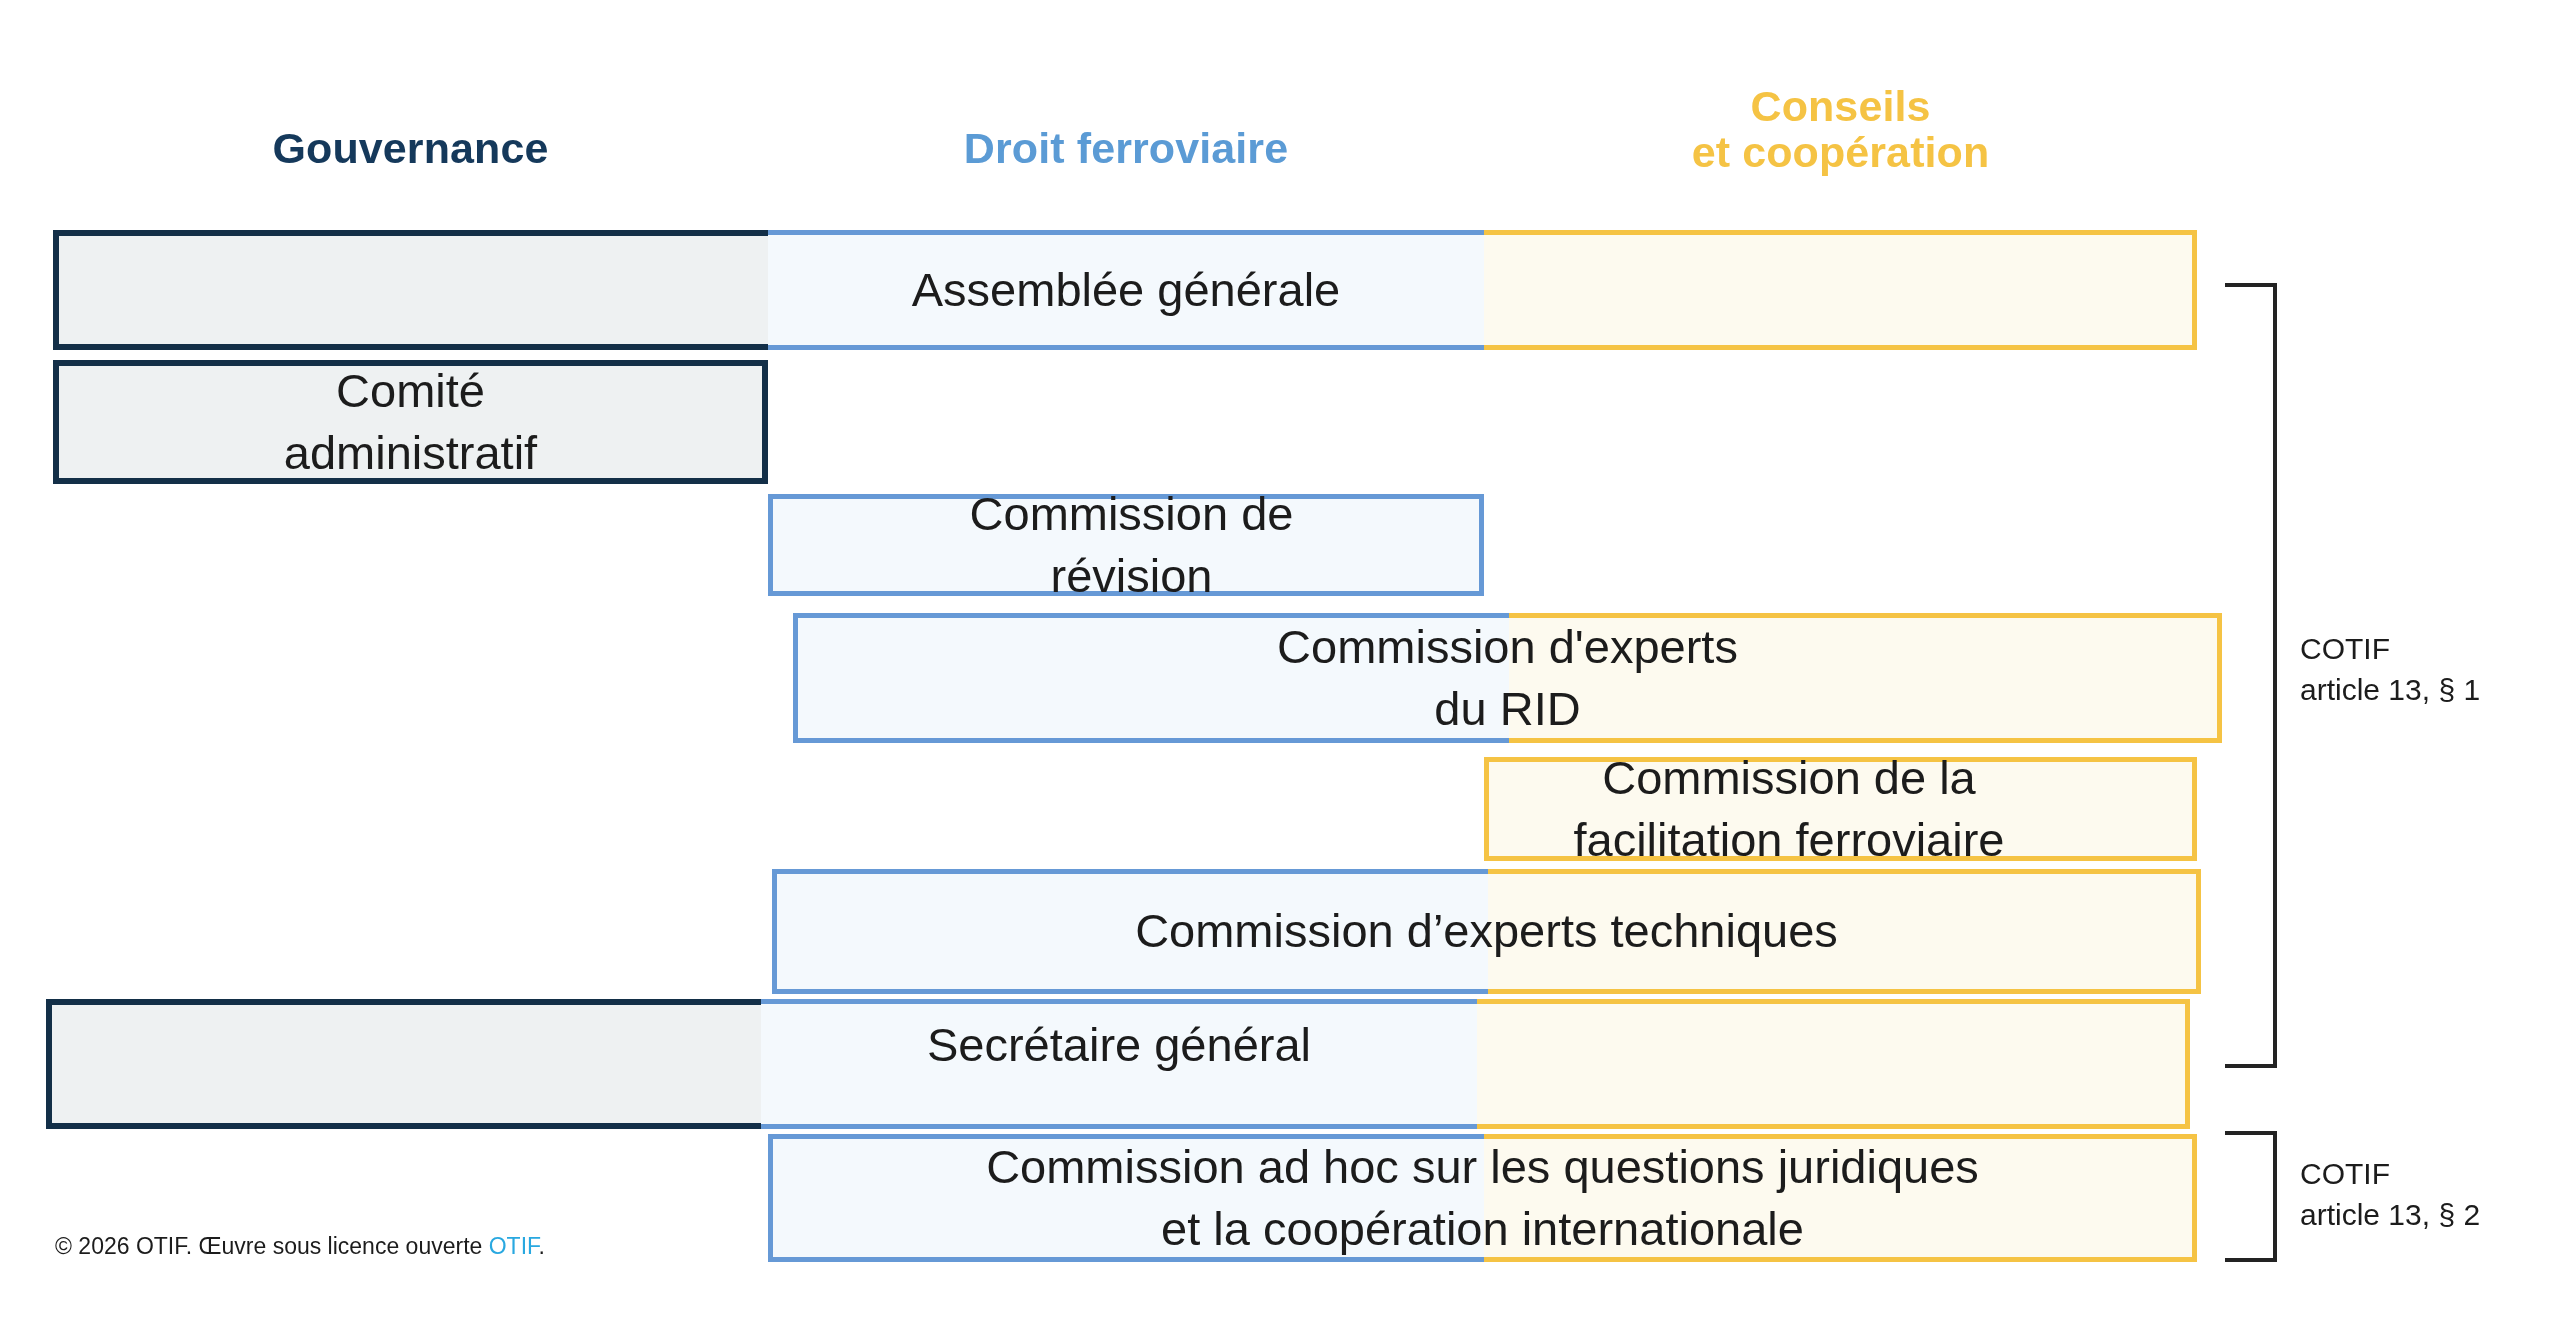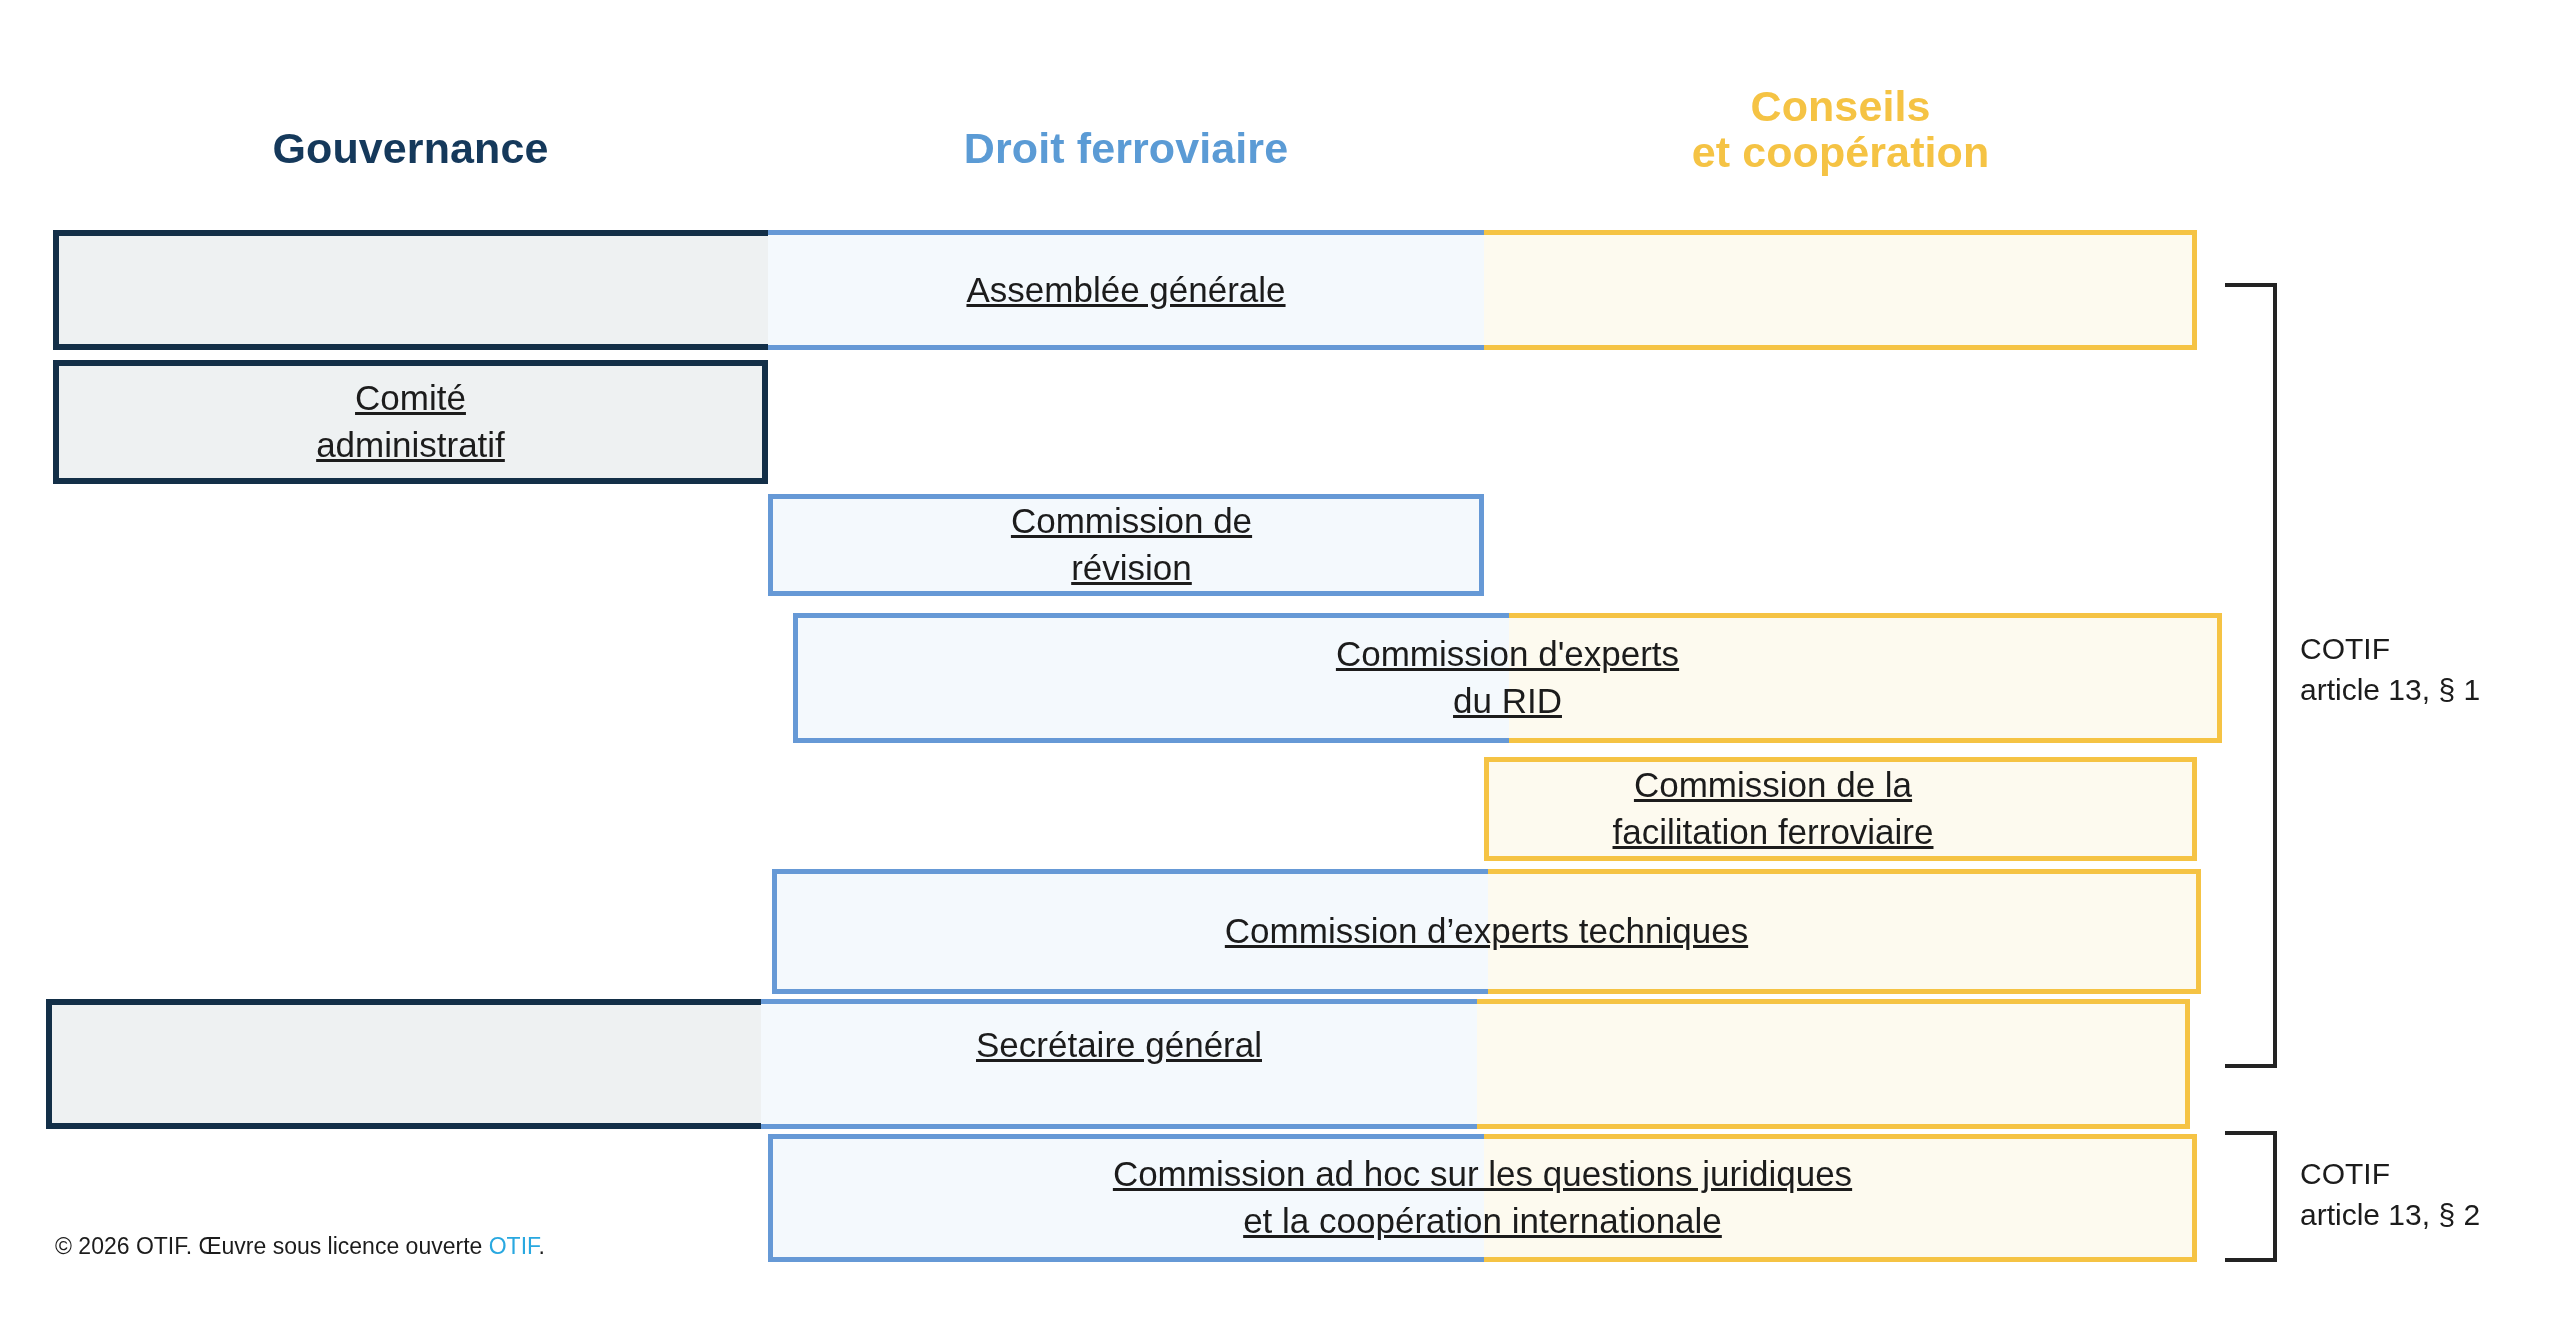--- a/index.html
+++ b/index.html
@@ -43,22 +43,22 @@
     background:#fdfaef;
     border-top:5px solid #f5c344;
     border-bottom:5px solid #f5c344;
   }
   .seg.coop.capleft{border-left:5px solid #f5c344;}
   .seg.coop.capright{border-right:5px solid #f5c344;}
 
   .row-label{
     position:absolute;left:0;top:0;width:100%;height:100%;
     display:flex;align-items:center;justify-content:center;
-    text-align:center;font-size:35px;line-height:1.33;color:#1c1c1c;
-    white-space:pre-line;pointer-events:none;text-decoration:underline;
+    text-align:center;font-size:47px;line-height:1.33;color:#1c1c1c;
+    white-space:pre-line;pointer-events:none;
   }
 
   
   .bracket{
     position:absolute;box-sizing:border-box;
     border:4px solid #232323;border-left:none;
     width:52px;
   }
   .bracket-label{
     position:absolute;font-size:30px;line-height:1.38;
@@ -101,21 +101,21 @@
 révision</div>
   </div>
 
   <div class="row" style="left:793px;top:613px;width:1429px;height:130px;">
     <div class="seg law  capleft" style="left:0;top:0;width:716px;height:130px;"></div>
     <div class="seg coop capright" style="left:716px;top:0;width:713px;height:130px;"></div>
     <div class="row-label">Commission d'experts
 du RID</div>
   </div>
 
-  <div class="row" style="left:1484px;top:757px;width:578px;height:104px;">
+  <div class="row" style="left:1484px;top:757px;width:578px;height:104px;padding-left:32px;">
     <div class="seg coop capleft capright" style="left:0;top:0;width:713px;height:104px;"></div>
     <div class="row-label">Commission de la
 facilitation ferroviaire</div>
   </div>
 
   <div class="row" style="left:772px;top:869px;width:1429px;height:125px;">
     <div class="seg law  capleft" style="left:0;top:0;width:716px;height:125px;"></div>
     <div class="seg coop capright" style="left:716px;top:0;width:713px;height:125px;"></div>
     <div class="row-label">Commission d’experts techniques</div>
   </div>

